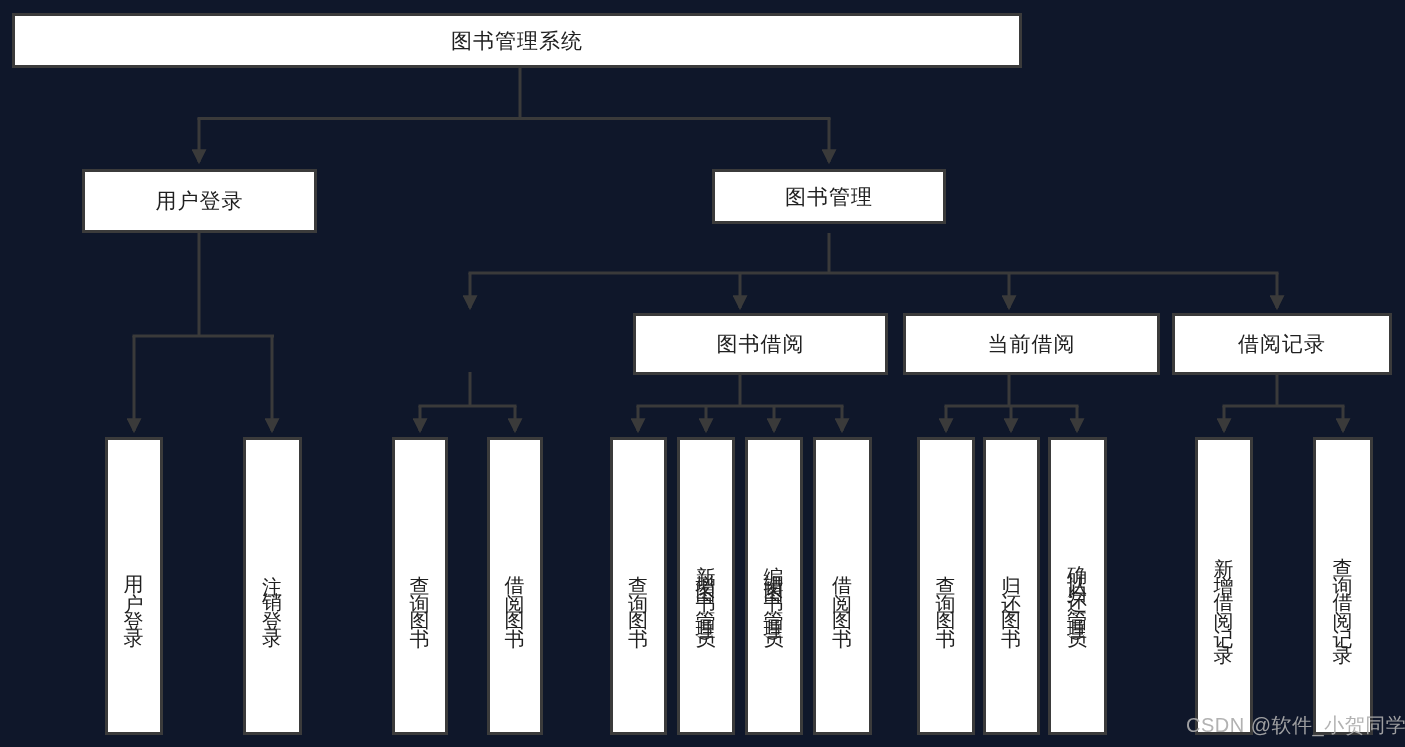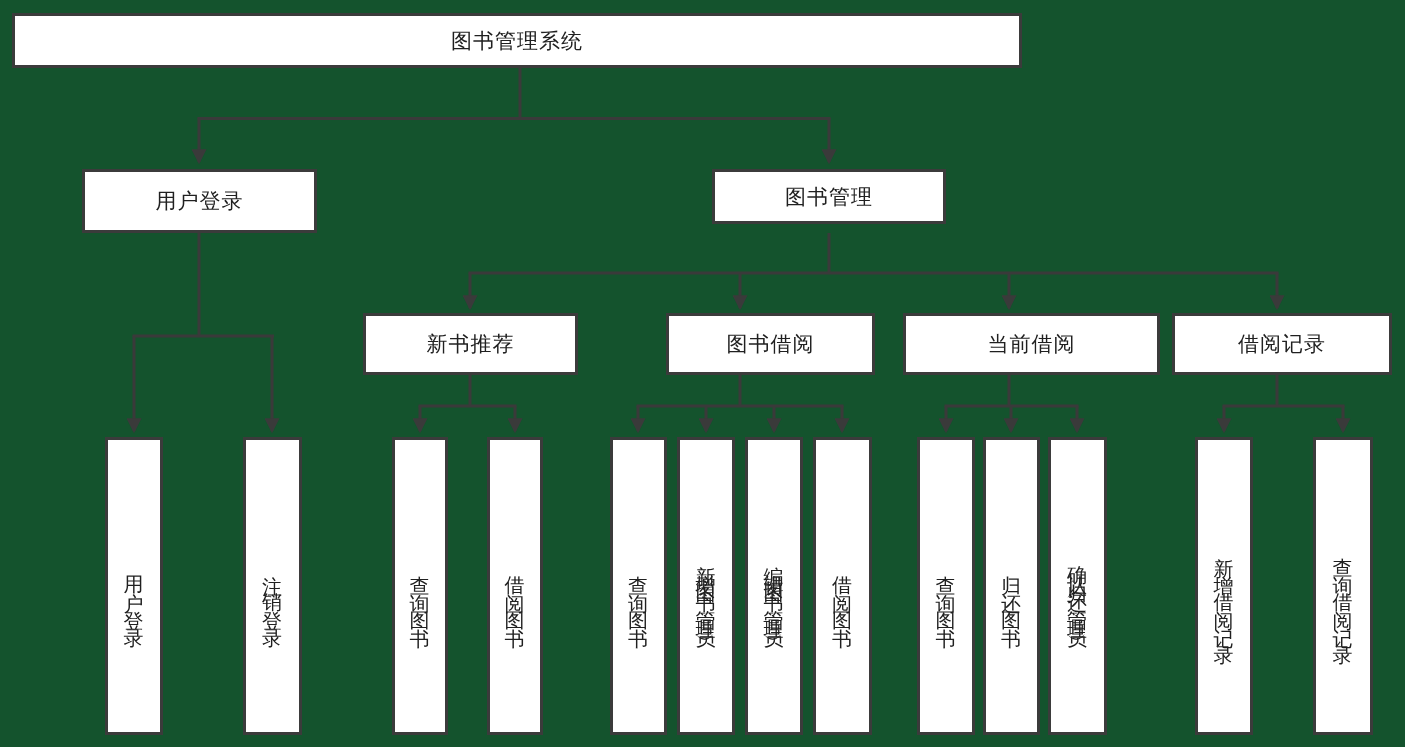--- a/index.html
+++ b/index.html
@@ -1,17 +1,17 @@
 <!DOCTYPE html>
 <html><head>
 <meta charset="utf-8">
 <style>
   html,body{margin:0;padding:0;background:#ffffff;}
   .canvas{
-    position:relative;width:1405px;height:747px;background:#14532d;overflow:hidden;
+    position:relative;width:1405px;height:747px;background:#0f172a;overflow:hidden;
     font-family:"Liberation Sans","DejaVu Sans",sans-serif;color:#202020;
   }
   .connectors{position:absolute;left:0;top:0;width:1405px;height:747px;}
   .box{
     position:absolute;box-sizing:border-box;border:3px solid #3b3b3b;background:#ffffff;
     display:flex;align-items:center;justify-content:center;
   }
   .hbox{font-size:21px;letter-spacing:1px;}
   .leaf .leaf-label{
     writing-mode:vertical-rl;text-orientation:mixed;
@@ -77,24 +77,21 @@
     <span>图书管理系统</span>
   </div>
 
   <div class="box hbox" style="left:82px;top:169px;width:235px;height:64px">
     <span>用户登录</span>
   </div>
   <div class="box hbox" style="left:712px;top:169px;width:234px;height:55px">
     <span>图书管理</span>
   </div>
 
-  <div class="box hbox" style="left:363px;top:313px;width:215px;height:62px">
-    <span>新书推荐</span>
-  </div>
-  <div class="box hbox" style="left:666px;top:313px;width:209px;height:62px">
+  <div class="box hbox" style="left:633px;top:313px;width:255px;height:62px">
     <span>图书借阅</span>
   </div>
   <div class="box hbox" style="left:903px;top:313px;width:257px;height:62px">
     <span>当前借阅</span>
   </div>
   <div class="box hbox" style="left:1172px;top:313px;width:220px;height:62px">
     <span>借阅记录</span>
   </div>
 
   <div class="box leaf" style="left:105px;top:437px;width:58px;height:298px">
@@ -134,14 +131,15 @@
     <span class="leaf-label">确认归还（管理员）</span>
   </div>
 
   <div class="box leaf" style="left:1195px;top:437px;width:58px;height:298px">
     <span class="leaf-label loose">新增借阅记录</span>
   </div>
   <div class="box leaf" style="left:1313px;top:437px;width:60px;height:298px">
     <span class="leaf-label loose">查询借阅记录</span>
   </div>
 
+  <div class="watermark">CSDN @软件_小贺同学</div>
 
 </div>
 
 </body></html>

